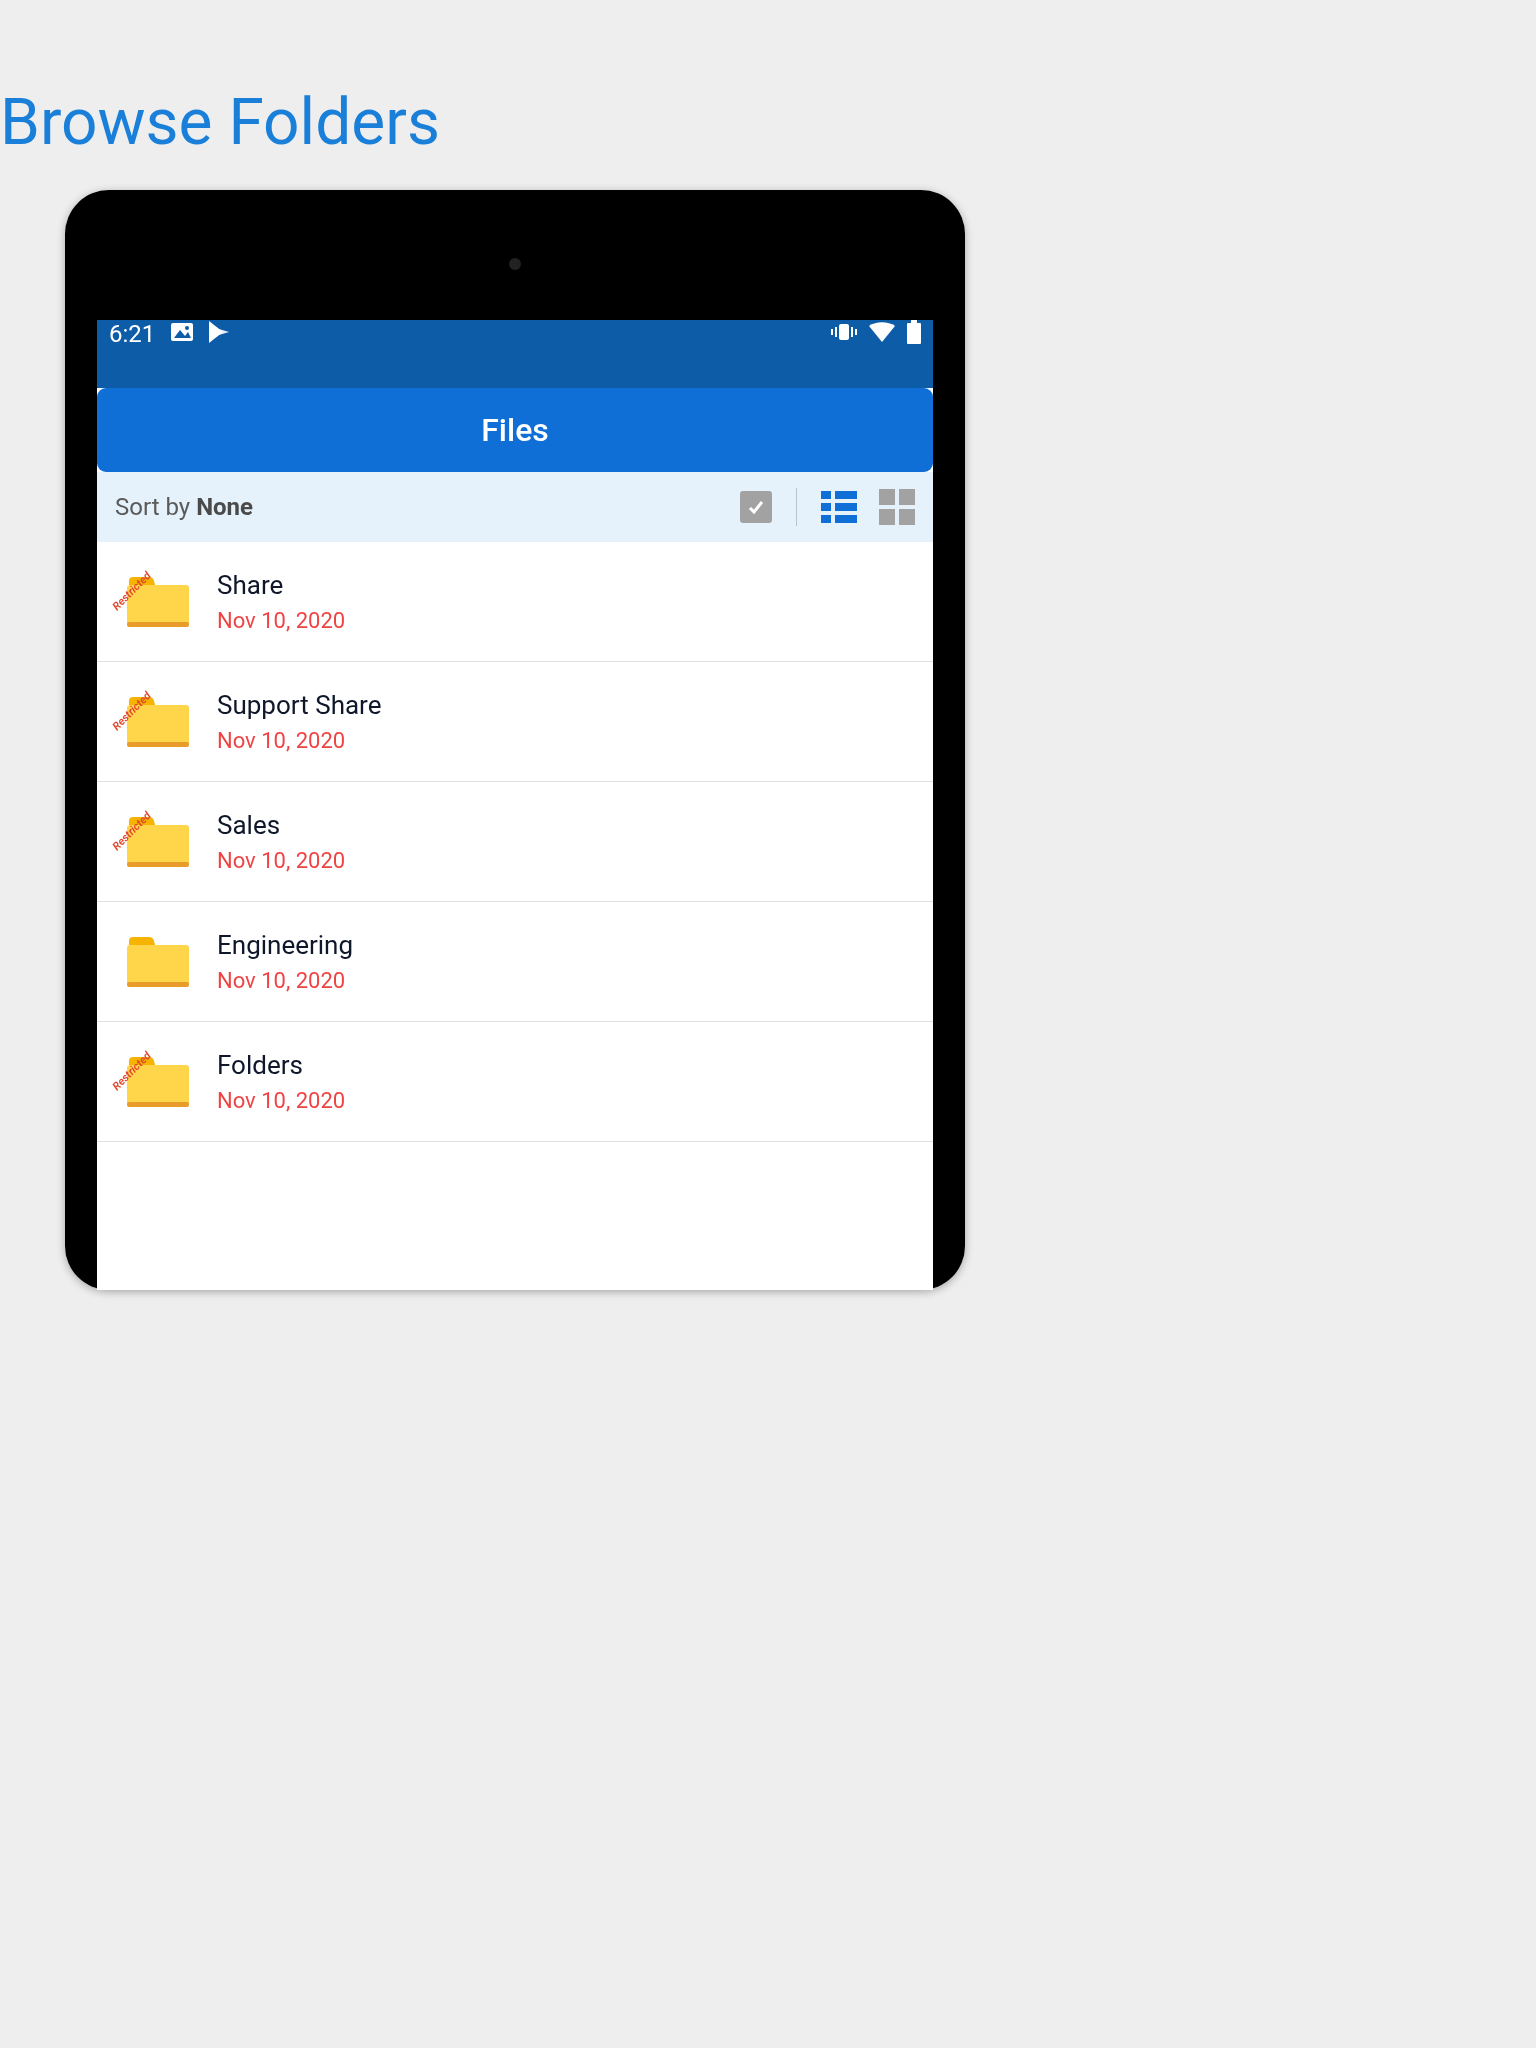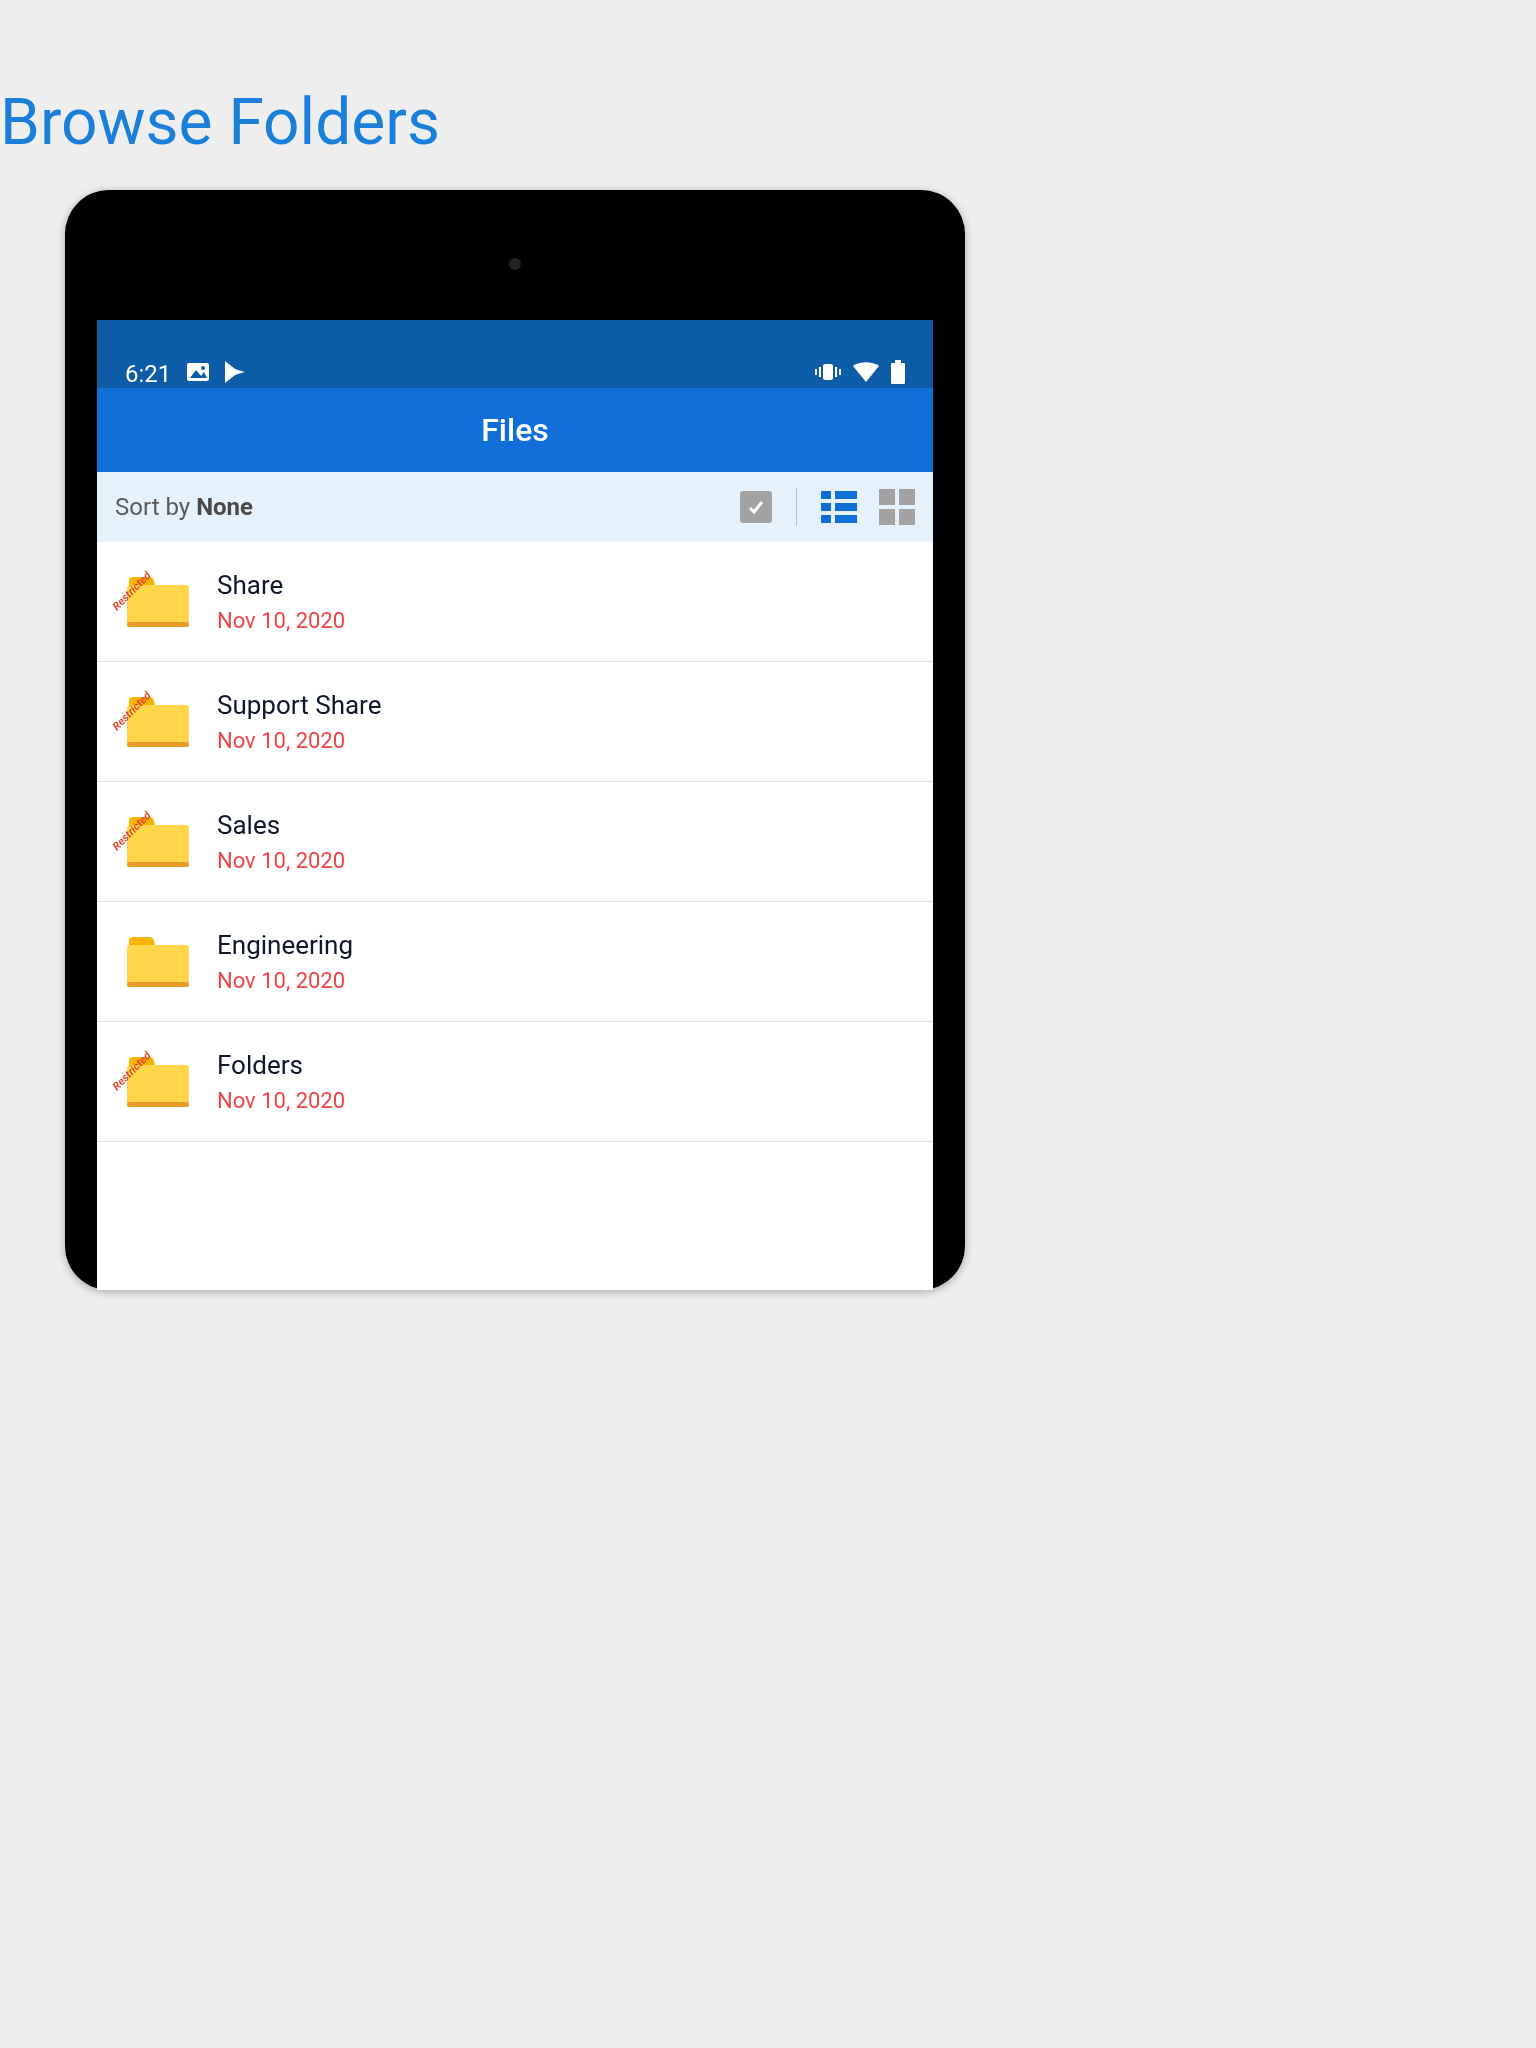--- a/index.html
+++ b/index.html
@@ -40,37 +40,38 @@
   .screen {
     width: 100%;
     height: 100%;
     background: #fff;
     overflow: hidden;
   }
   .status-bar {
     background: #0d5ca8;
     height: 68px;
     display: flex;
-    align-items: flex-end;
+    align-items: flex-start;
     justify-content: space-between;
-    padding: 0 28px;
+    padding: 0 12px;
     color: #fff;
   }
   .status-left { display: flex; align-items: center; gap: 16px; }
   .status-time { font-size: 24px; font-weight: 400; }
   .status-right { display: flex; align-items: center; gap: 12px; }
   .app-header {
     background: #0f6fd6;
     height: 84px;
     display: flex;
     align-items: center;
     justify-content: center;
     color: #fff;
     font-size: 32px;
     font-weight: 500;
+    border-radius: 9px;
   }
   .sort-bar {
     background: #e6f2fb;
     height: 70px;
     display: flex;
     align-items: center;
     padding: 0 18px;
     color: #5a5a5a;
     font-size: 24px;
   }

